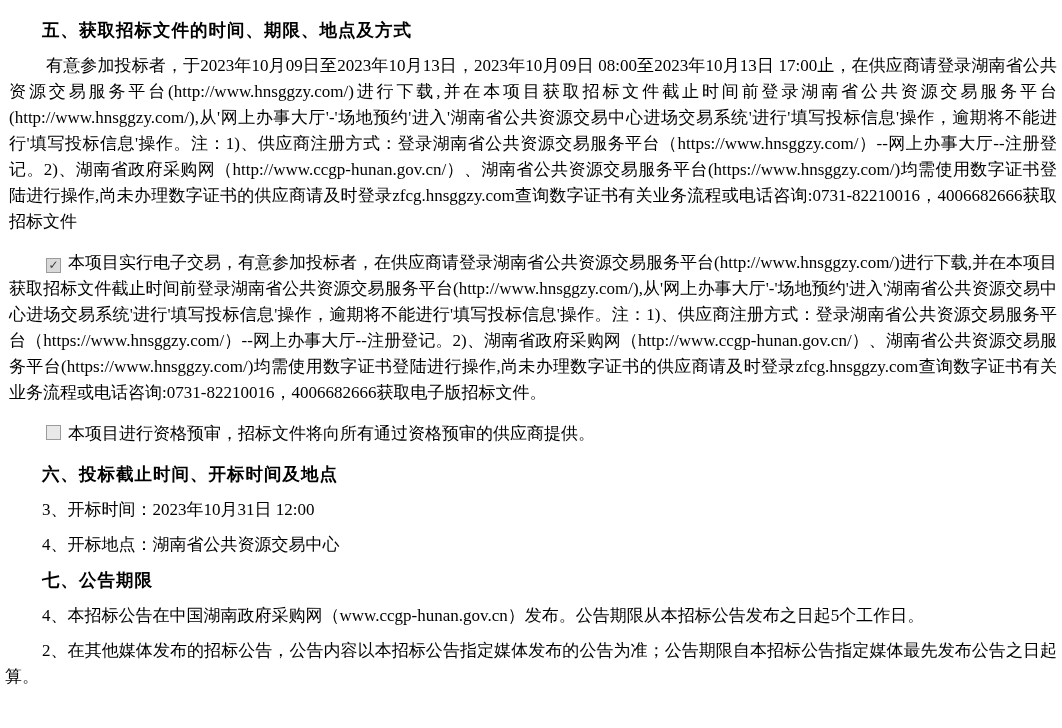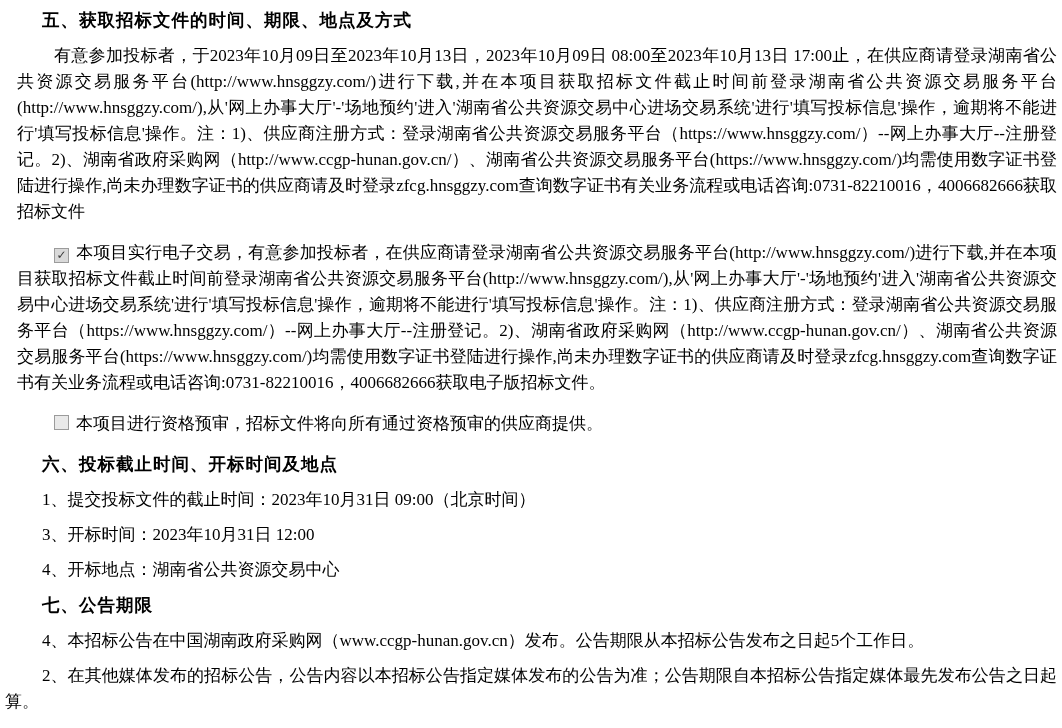--- a/index.html
+++ b/index.html
@@ -19,26 +19,26 @@
   }
   h3.sec-heading {
     font-size: 17.5px;
     font-weight: bold;
     line-height: 24px;
     margin: 10px 0 11px 0;
     text-indent: 37px;
     letter-spacing: 1px;
   }
   h3.sec-heading.first {
-    margin-top: 2px;
+    margin-top: 12px;
   }
   p.para {
     font-size: 17px;
     line-height: 26px;
-    margin: 0 0 15px 12px;
+    margin: 0 0 15px 4px;
     text-indent: 37px;
     text-align: justify;
   }
   p.item {
     font-size: 17px;
     line-height: 26px;
     margin: 0 0 9px 0;
     text-indent: 37px;
     text-align: justify;
   }
@@ -74,21 +74,20 @@
   <h3 class="sec-heading first">五、获取招标文件的时间、期限、地点及方式</h3>
 
   <p class="para">有意参加投标者，于2023年10月09日至2023年10月13日，2023年10月09日 08:00至2023年10月13日 17:00止，在供应商请登录湖南省公共资源交易服务平台(http://www.hnsggzy.com/)进行下载,并在本项目获取招标文件截止时间前登录湖南省公共资源交易服务平台(http://www.hnsggzy.com/),从'网上办事大厅'-'场地预约'进入'湖南省公共资源交易中心进场交易系统'进行'填写投标信息'操作，逾期将不能进行'填写投标信息'操作。注：1)、供应商注册方式：登录湖南省公共资源交易服务平台（https://www.hnsggzy.com/）--网上办事大厅--注册登记。2)、湖南省政府采购网（http://www.ccgp-hunan.gov.cn/）、湖南省公共资源交易服务平台(https://www.hnsggzy.com/)均需使用数字证书登陆进行操作,尚未办理数字证书的供应商请及时登录zfcg.hnsggzy.com查询数字证书有关业务流程或电话咨询:0731-82210016，4006682666获取招标文件</p>
 
   <p class="para"><span class="checkbox checked"><span class="check-glyph">✓</span></span><span>本项目实行电子交易，有意参加投标者，在供应商请登录湖南省公共资源交易服务平台(http://www.hnsggzy.com/)进行下载,并在本项目获取招标文件截止时间前登录湖南省公共资源交易服务平台(http://www.hnsggzy.com/),从'网上办事大厅'-'场地预约'进入'湖南省公共资源交易中心进场交易系统'进行'填写投标信息'操作，逾期将不能进行'填写投标信息'操作。注：1)、供应商注册方式：登录湖南省公共资源交易服务平台（https://www.hnsggzy.com/）--网上办事大厅--注册登记。2)、湖南省政府采购网（http://www.ccgp-hunan.gov.cn/）、湖南省公共资源交易服务平台(https://www.hnsggzy.com/)均需使用数字证书登陆进行操作,尚未办理数字证书的供应商请及时登录zfcg.hnsggzy.com查询数字证书有关业务流程或电话咨询:0731-82210016，4006682666获取电子版招标文件。</span></p>
 
   <p class="para"><span class="checkbox"></span><span>本项目进行资格预审，招标文件将向所有通过资格预审的供应商提供。</span></p>
 
   <h3 class="sec-heading">六、投标截止时间、开标时间及地点</h3>
 
-  <p class="item">1、提交投标文件的截止时间：2023年10月31日 09:00（北京时间）</p>
   <p class="item">3、开标时间：2023年10月31日 12:00</p>
   <p class="item">4、开标地点：湖南省公共资源交易中心</p>
 
   <h3 class="sec-heading">七、公告期限</h3>
 
   <p class="item">4、本招标公告在中国湖南政府采购网（www.ccgp-hunan.gov.cn）发布。公告期限从本招标公告发布之日起5个工作日。</p>
   <p class="item">2、在其他媒体发布的招标公告，公告内容以本招标公告指定媒体发布的公告为准；公告期限自本招标公告指定媒体最先发布公告之日起算。</p>
 
 </div>
 

